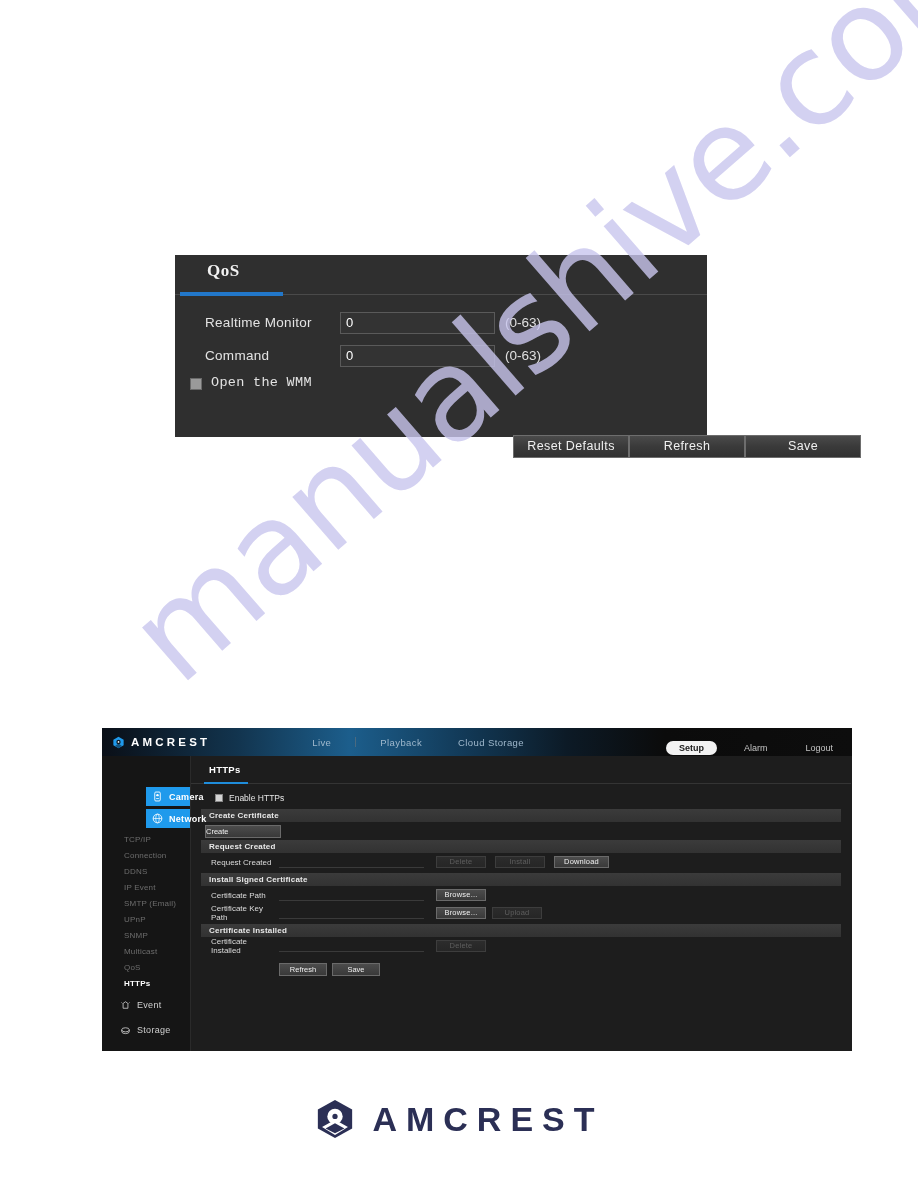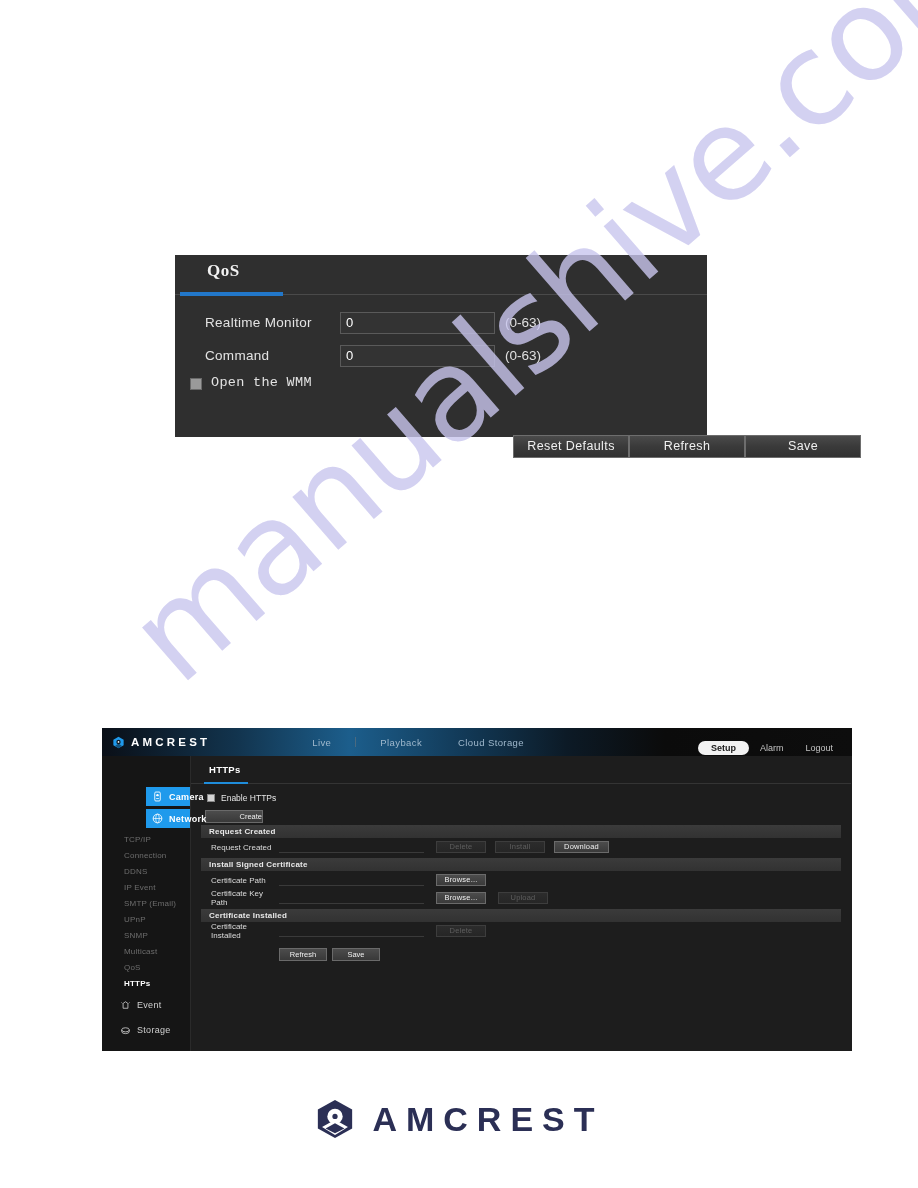--- a/index.html
+++ b/index.html
@@ -168,21 +168,21 @@
     padding: 0 12px;
     letter-spacing: 0.4px;
   }
   .web-nav-sep { width: 1px; height: 10px; background: #4a6a80; }
   .web-actions {
     position: absolute;
     right: 8px; top: 0;
     height: 40px;
     display: flex;
     align-items: center;
-    gap: 0;
+    gap: 16px;
   }
   .act-setup {
     background: #f2f2f2;
     color: #1a1a1a;
     font-size: 9px;
     font-weight: bold;
     padding: 2px 13px;
     border-radius: 9px;
   }
   .act-plain {
@@ -274,21 +274,21 @@
   }
   .tabbar .tab-underline {
     position: absolute;
     left: 13px; bottom: -1px;
     width: 44px; height: 2px;
     background: #1f8ddb;
   }
   .enable-row {
     display: flex;
     align-items: center;
-    padding: 9px 0 4px 16px;
+    padding: 9px 0 4px 24px;
     gap: 6px;
   }
   .cb {
     width: 8px; height: 8px;
     background: #d4d4d4;
     border: 1px solid #888;
     display: inline-block;
   }
   .enable-lbl { color: #e6e6e6; font-size: 8.5px; }
   .sec-head {
@@ -332,26 +332,26 @@
   }
   .btn.dim {
     background: linear-gradient(#2c2c2c, #262626);
     border-color: #3d3d3d;
     color: #5e5e5e;
   }
   .btn.w50 { width: 50px; }
   .btn.w55 { width: 55px; }
   .create-row { margin-left: 14px; margin-top: 3px; }
   .btn-create {
-    width: 58px; height: 13px;
+    width: 76px; height: 13px;
     background: linear-gradient(#4c4c4c, #393939);
     border: 1px solid #6a6a6a;
     color: #efefef;
     font-size: 7.5px;
-    text-align: right;
+    text-align: left;
     line-height: 11px;
   }
   .attr-row {
     display: flex;
     margin-left: 14px;
     margin-top: 3px;
   }
   .attr-label {
     color: #dcdcdc;
     font-size: 8px;
@@ -530,20 +530,21 @@
         <div class="tabbar">
           <div class="tab">HTTPs</div>
           <div class="tab-underline"></div>
         </div>
 
         <div class="enable-row">
           <span class="cb"></span>
           <span class="enable-lbl">Enable HTTPs</span>
         </div>
 
+        <div class="sec-head">Create Certificate</div>
         <div class="create-row">
           <div class="btn-create">Create</div>
         </div>
 
         <div class="sec-head">Request Created</div>
         <div class="frow">
           <span class="frow-label">Request Created</span>
           <span class="field-line"></span>
           <span class="btn dim w50" style="margin-left:12px">Delete</span>
           <span class="btn dim w50" style="margin-left:9px">Install</span>
@@ -553,21 +554,21 @@
         <div class="sec-head">Install Signed Certificate</div>
         <div class="frow">
           <span class="frow-label">Certificate Path</span>
           <span class="field-line"></span>
           <span class="btn w50" style="margin-left:12px">Browse...</span>
         </div>
         <div class="frow">
           <span class="frow-label">Certificate Key Path</span>
           <span class="field-line"></span>
           <span class="btn w50" style="margin-left:12px">Browse...</span>
-          <span class="btn dim w50" style="margin-left:12px">Upload</span>
+          <span class="btn dim w50" style="margin-left:6px">Upload</span>
         </div>
 
         <div class="sec-head">Certificate Installed</div>
         <div class="frow">
           <span class="frow-label">Certificate Installed</span>
           <span class="field-line"></span>
           <span class="btn dim w50" style="margin-left:12px">Delete</span>
         </div>
 
 

